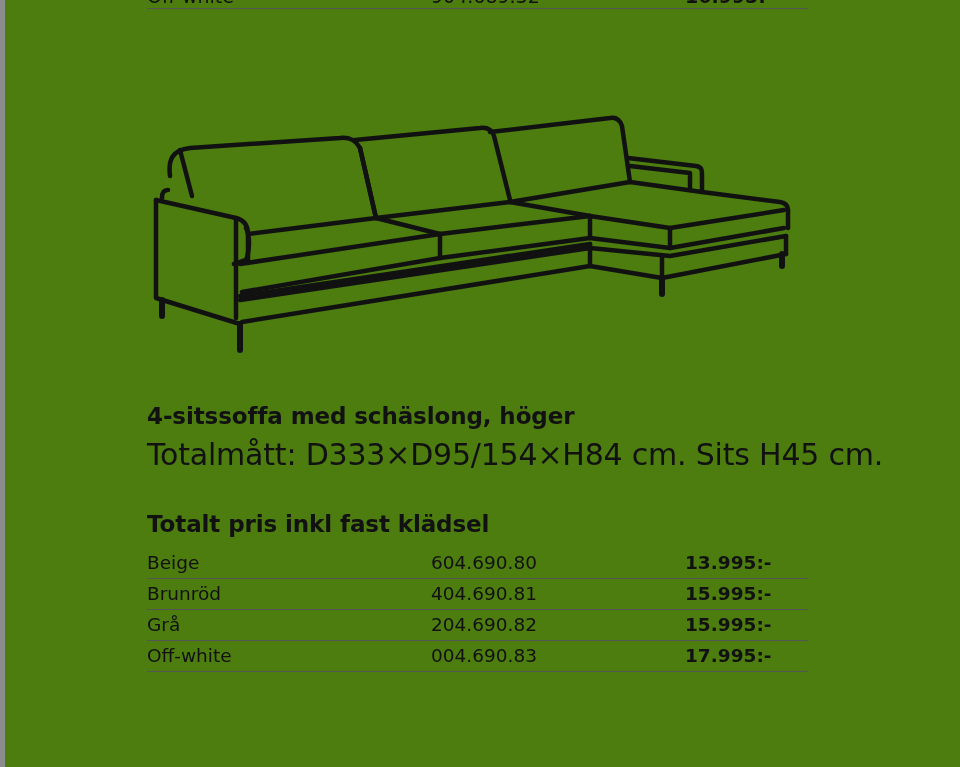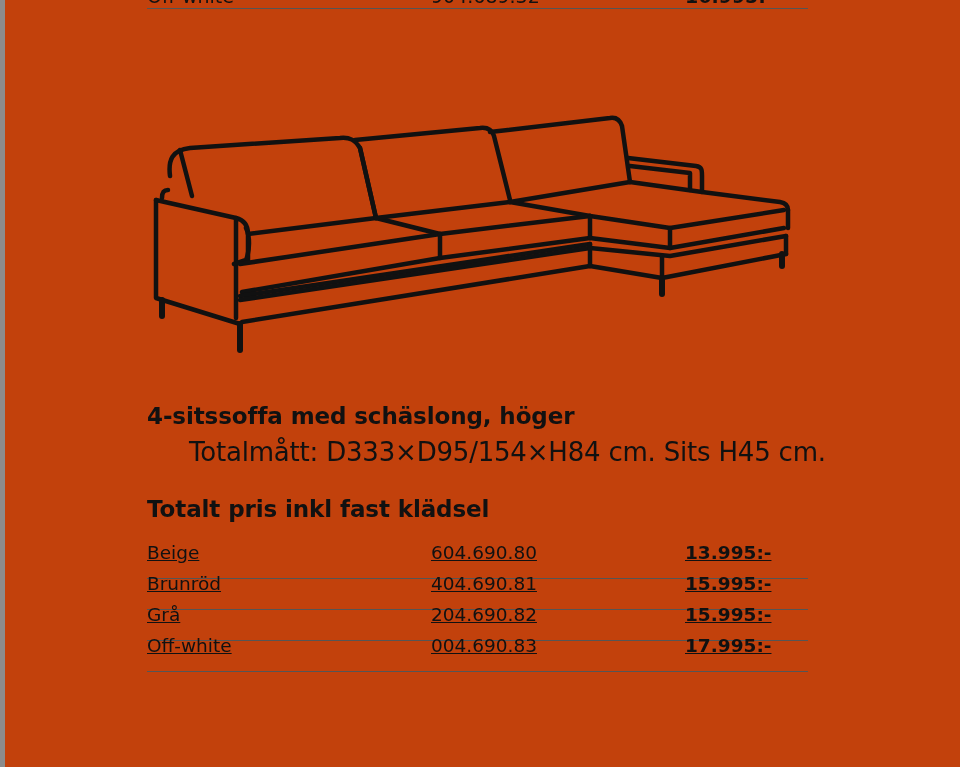--- a/index.html
+++ b/index.html
@@ -18,21 +18,21 @@
     .left-edge {
       position: absolute;
       left: 0; top: 0;
       width: 5px; height: 767px;
       background: #8c8c8c;
     }
     .page {
       position: absolute;
       left: 5px; top: 0;
       width: 955px; height: 767px;
-      background: #c2410c;
+      background: #4d7c0f;
     }
     
     .top-row {
       position: absolute;
       left: 142px; top: -14px;
       width: 661px;
       height: 22px;
       border-bottom: 1.5px solid #555;
       font-size: 19px;
     }
@@ -51,46 +51,45 @@
       position: absolute;
       left: 142px; top: 403px;
       font-size: 23px;
       font-weight: bold;
       white-space: nowrap;
       letter-spacing: -0.1px;
     }
     .dims {
       position: absolute;
       left: 142px; top: 437px;
-      font-size: 26px;
+      font-size: 30px;
       white-space: nowrap;
       letter-spacing: -0.2px;
-      margin-left: 42px;
     }
     .price-heading {
       position: absolute;
-      left: 142px; top: 496px;
+      left: 142px; top: 511px;
       font-size: 23px;
       font-weight: bold;
       white-space: nowrap;
       letter-spacing: -0.1px;
     }
 
     .price-table {
       position: absolute;
       left: 142px; top: 548px;
       width: 661px;
     }
     .row {
       position: relative;
       height: 30px;
       border-bottom: 1.5px solid #555;
       font-size: 18.5px;
     }
-    .row .cell { bottom: 15px; text-decoration: underline; }
+    .row .cell { bottom: 5px; }
   </style>
 </head>
 <body>
 
 <div class="left-edge"></div>
 
 <div class="page">
 
   <div class="top-row">
     <span class="cell c-color">Off-white</span>

